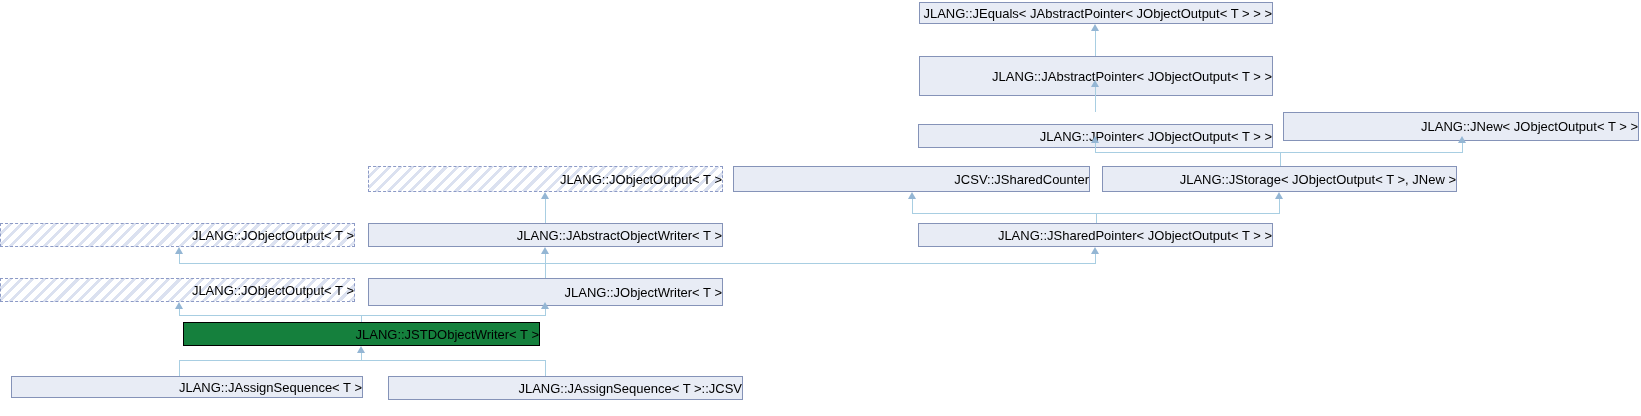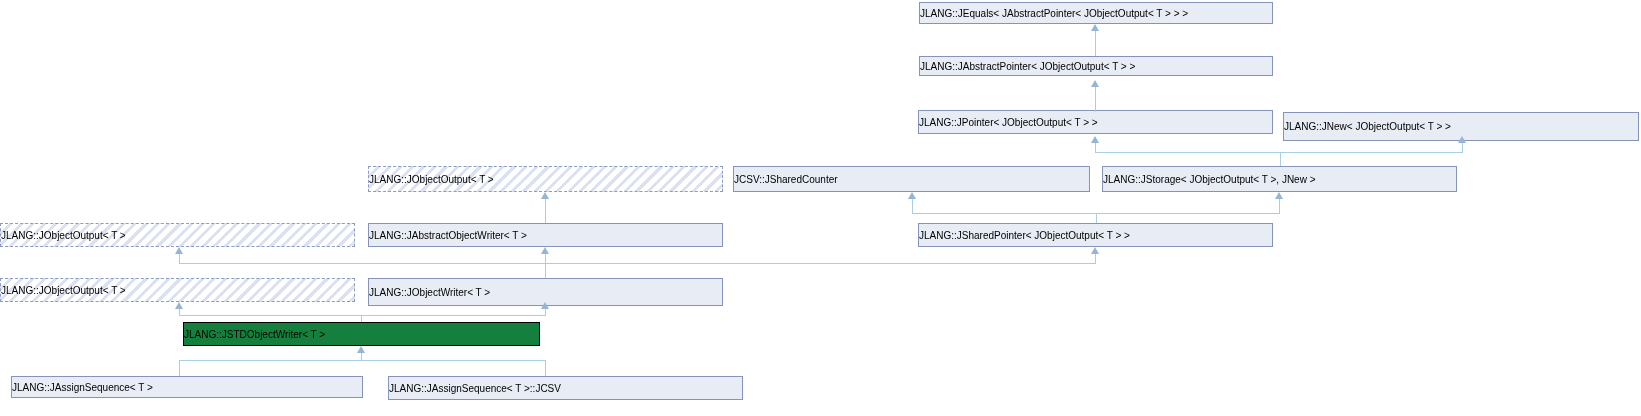--- a/index.html
+++ b/index.html
@@ -8,22 +8,22 @@
     width:1641px;height:416px;
     font-family:"Liberation Sans","DejaVu Sans",sans-serif;
     background:#ffffff;
     overflow:hidden;
   }
   .node{
     position:absolute;
     box-sizing:border-box;
     background:#e8ecf5;
     border:1px solid #8593b8;
-    display:flex;align-items:center;justify-content:flex-start;
-    font-size:10px;color:#000;
+    display:flex;align-items:center;justify-content:flex-end;
+    font-size:13px;color:#000;
     white-space:nowrap;
   }
   .node.hatched{
     background:repeating-linear-gradient(135deg,#ffffff 0px,#ffffff 5px,#dbe1f0 5px,#dbe1f0 8px);
     border:1px dashed #8c9ac6;
   }
   .node.main{
     background:#15803d;
     border:1px solid #000000;
   }
@@ -39,25 +39,25 @@
 </style>
 </head>
 <body>
 
 <div class="graph">
 
   <div class="node" style="left:919px;top:2px;width:354px;height:22px">
     <span>JLANG::JEquals&lt; JAbstractPointer&lt; JObjectOutput&lt; T &gt; &gt; &gt;</span>
   </div>
 
-  <div class="node" style="left:919px;top:56px;width:354px;height:20px">
+  <div class="node" style="left:919px;top:56px;width:354px;height:40px">
     <span>JLANG::JAbstractPointer&lt; JObjectOutput&lt; T &gt; &gt;</span>
   </div>
 
-  <div class="node" style="left:918px;top:110px;width:355px;height:24px">
+  <div class="node" style="left:918px;top:124px;width:355px;height:24px">
     <span>JLANG::JPointer&lt; JObjectOutput&lt; T &gt; &gt;</span>
   </div>
   <div class="node" style="left:1283px;top:112px;width:356px;height:29px">
     <span>JLANG::JNew&lt; JObjectOutput&lt; T &gt; &gt;</span>
   </div>
 
   <div class="node hatched" style="left:368px;top:166px;width:355px;height:26px">
     <span>JLANG::JObjectOutput&lt; T &gt;</span>
   </div>
   <div class="node" style="left:733px;top:166px;width:357px;height:26px">

